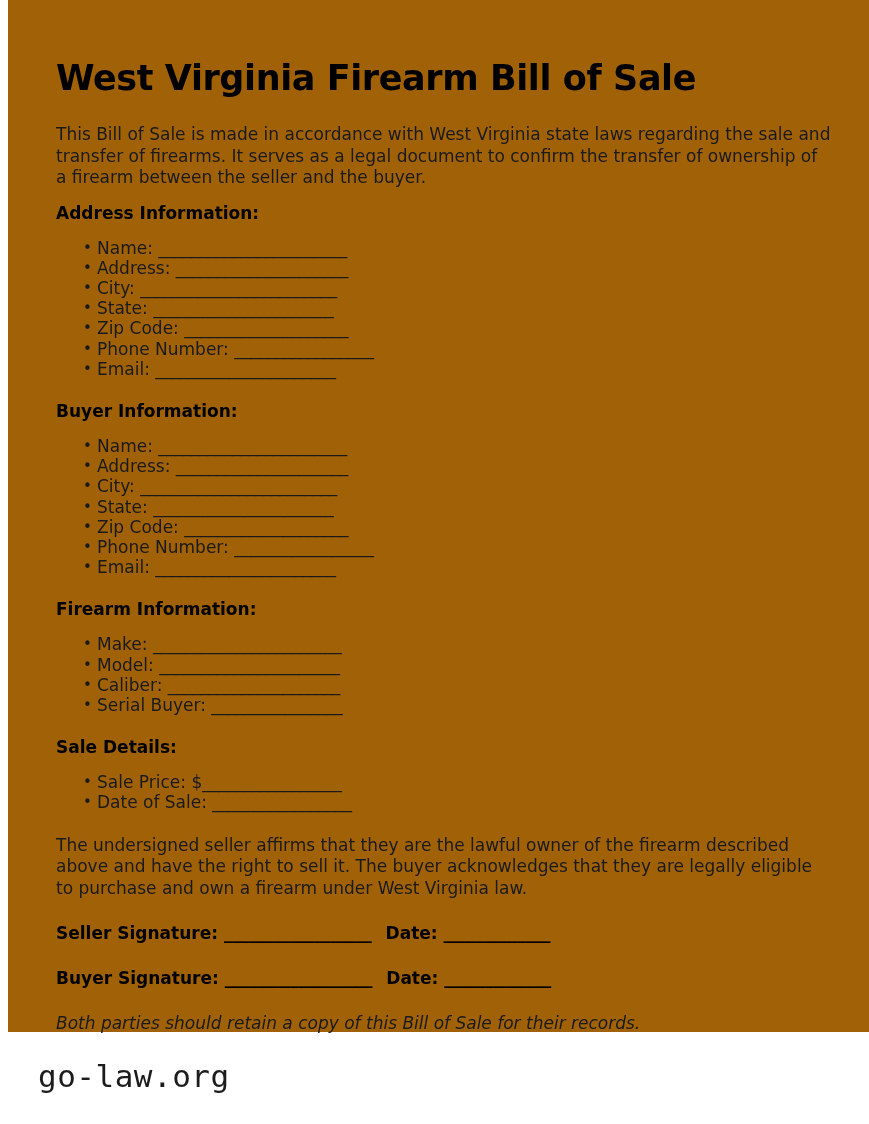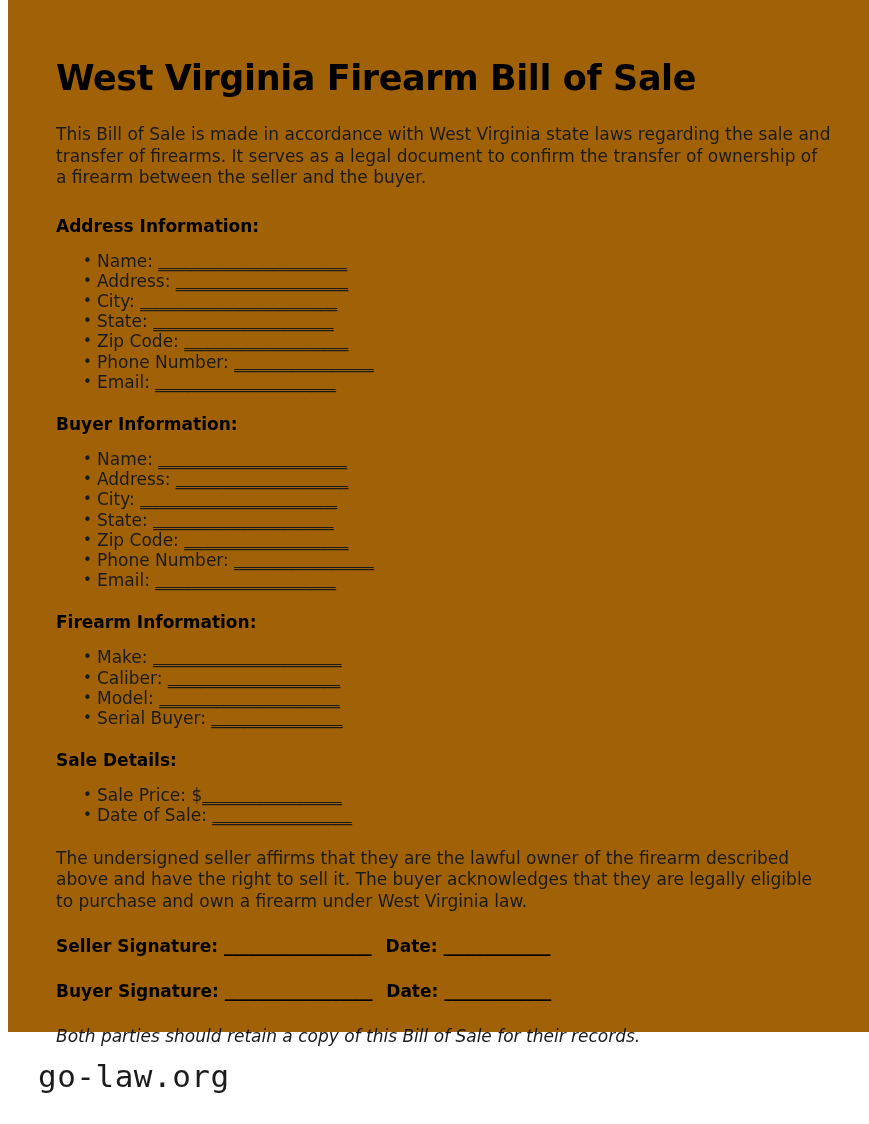--- a/index.html
+++ b/index.html
@@ -46,21 +46,21 @@
   .intro-paragraph,
   .affirm-paragraph,
   .retain-paragraph {
     font-size: 17px;
     line-height: 21.5px;
     margin: 0;
     color: #1a1a1a;
     text-align: left;
   }
 
-  .intro-paragraph { margin-bottom: 27px; }
+  .intro-paragraph { margin-bottom: 14px; }
 
   .section-heading {
     font-size: 17px;
     font-weight: bold;
     line-height: 21px;
     margin: 0 0 14px 0;
     color: #000000;
   }
 
   .field-list {
@@ -82,21 +82,21 @@
     content: "\2022";
     position: absolute;
     left: 27px;
     top: 0;
     font-size: 15px;
     line-height: 20.2px;
     color: #1a1a1a;
   }
 
   .field-label { color: #1a1a1a; }
-  .field-rule  { color: #1a1a1a; letter-spacing: -0.3px; text-decoration: underline; }
+  .field-rule  { color: #1a1a1a; letter-spacing: -0.3px; }
 
   .affirm-paragraph { margin-bottom: 24px; }
 
   .sig-row {
     font-size: 17px;
     font-weight: bold;
     line-height: 21px;
     margin: 4px 0 24px 0;
     color: #000000;
     white-space: nowrap;
@@ -177,24 +177,24 @@
         <span class="field-label">Email: </span><span class="field-rule">______________________</span>
       </li>
     </ul>
 
     <h2 class="section-heading">Firearm Information:</h2>
     <ul class="field-list">
       <li class="field-item">
         <span class="field-label">Make: </span><span class="field-rule">_______________________</span>
       </li>
       <li class="field-item">
+        <span class="field-label">Model: </span><span class="field-rule">______________________</span>
+      </li>
+      <li class="field-item">
         <span class="field-label">Caliber: </span><span class="field-rule">_____________________</span>
-      </li>
-      <li class="field-item">
-        <span class="field-label">Model: </span><span class="field-rule">______________________</span>
       </li>
       <li class="field-item">
         <span class="field-label">Serial Buyer: </span><span class="field-rule">________________</span>
       </li>
     </ul>
 
     <h2 class="section-heading">Sale Details:</h2>
     <ul class="field-list">
       <li class="field-item">
         <span class="field-label">Sale Price: $</span><span class="field-rule">_________________</span>

